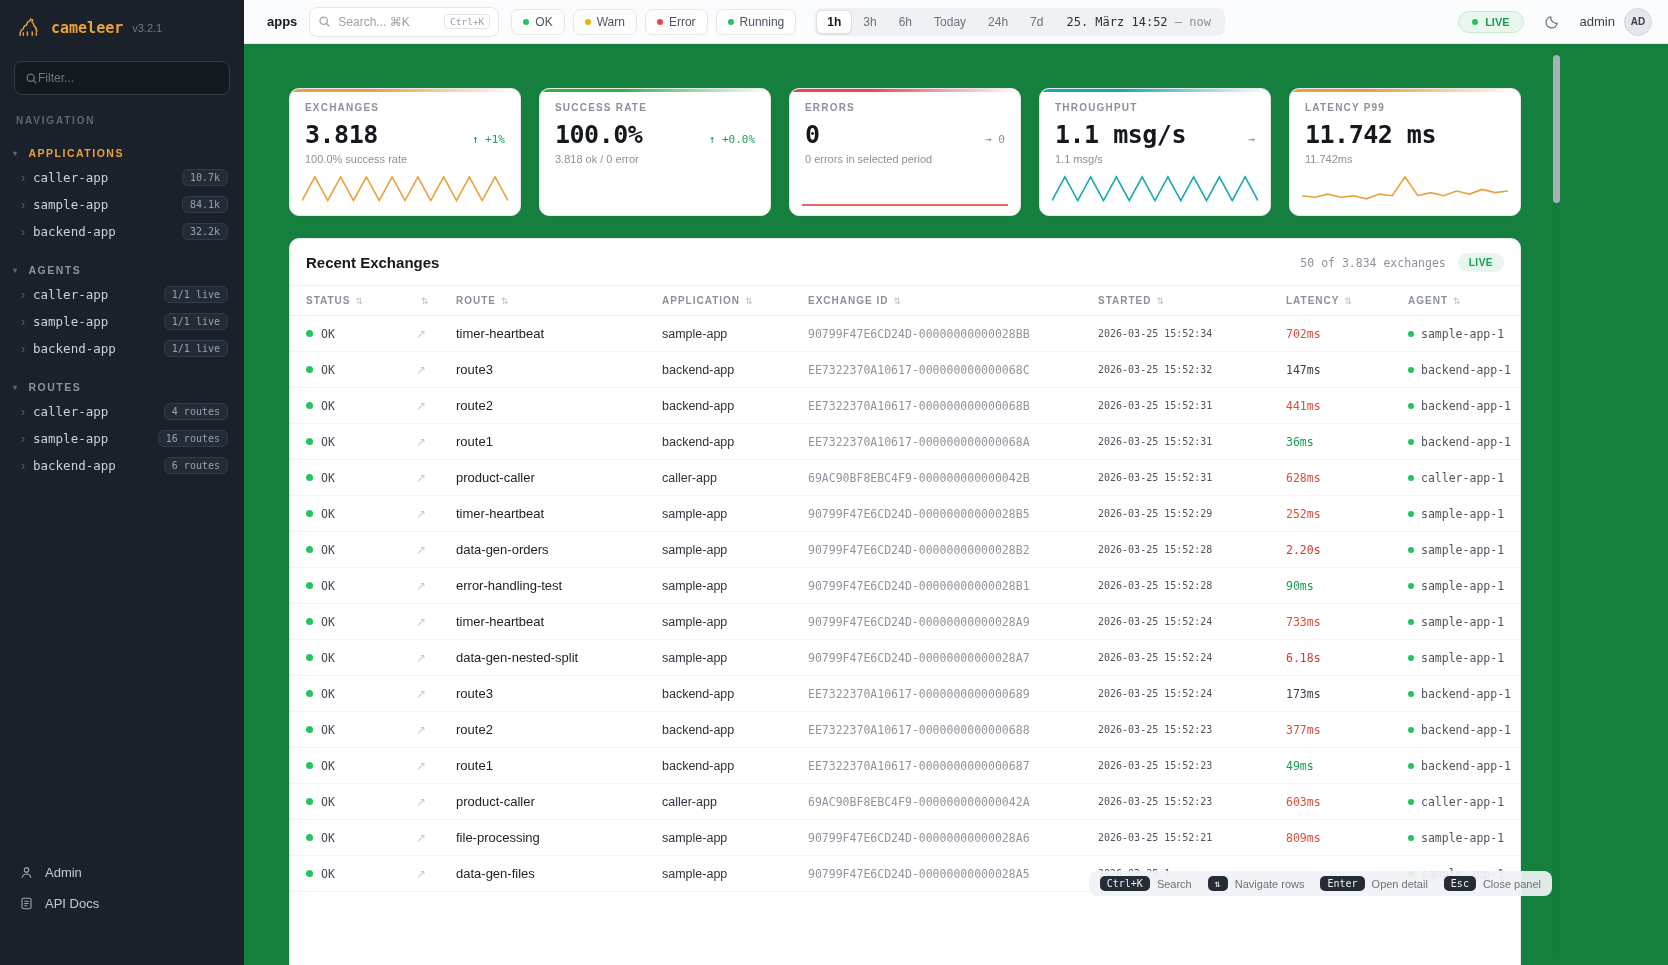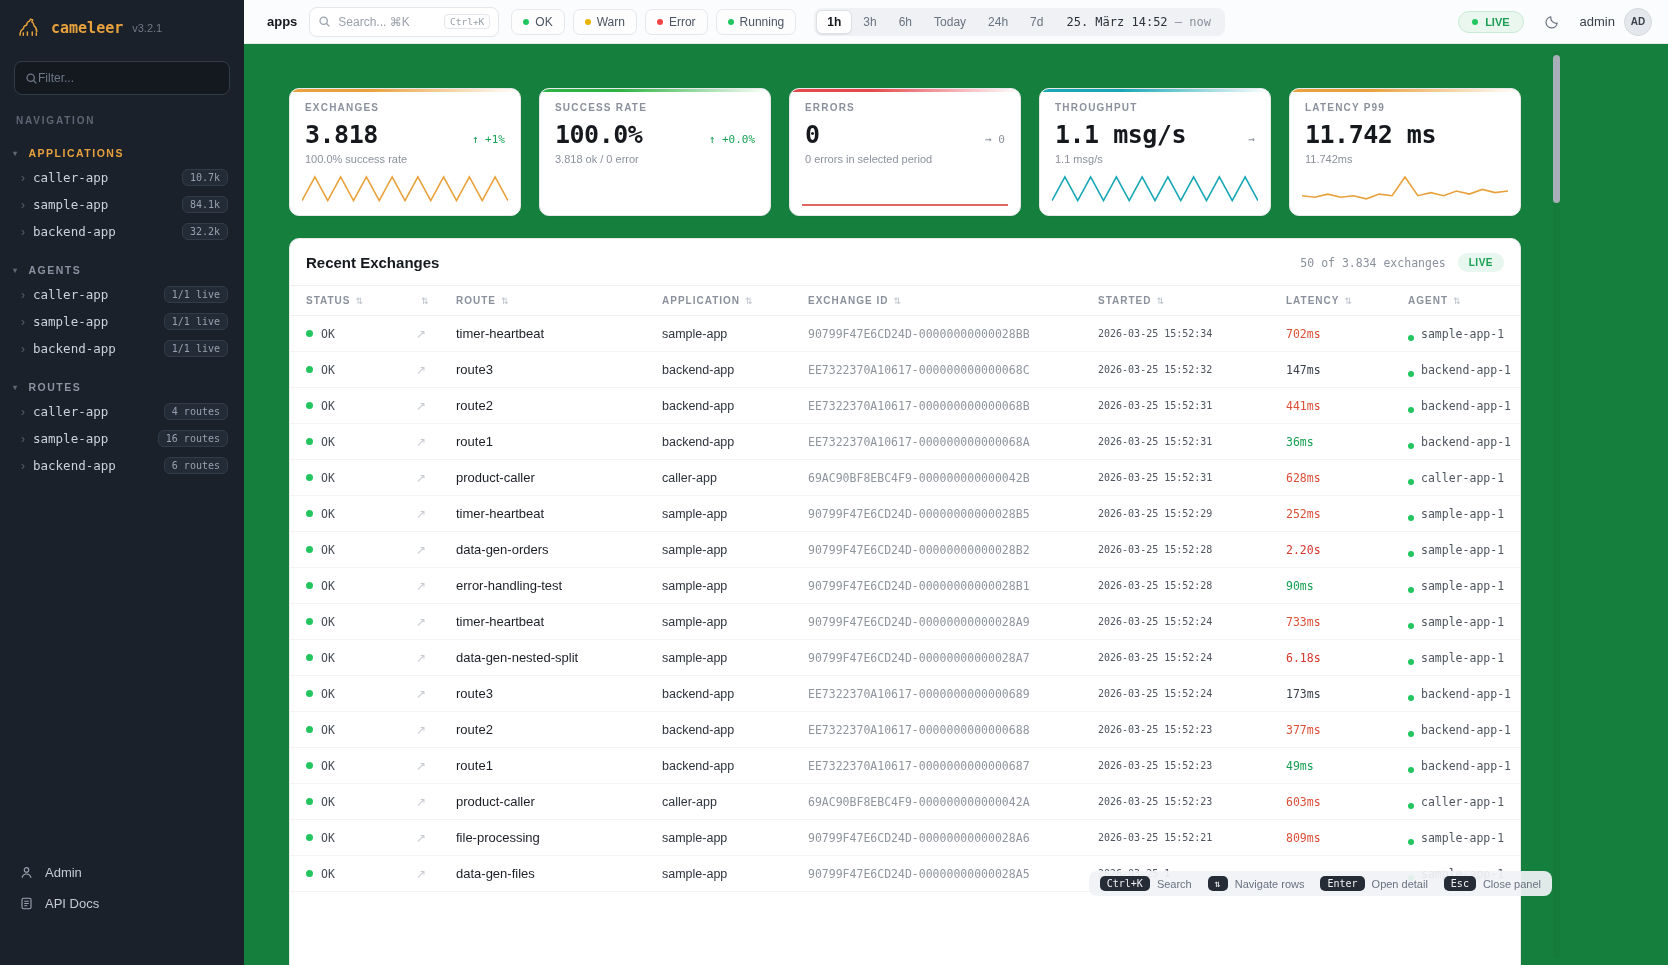--- a/index.html
+++ b/index.html
@@ -76,21 +76,21 @@
   td { padding:10px 8px; border-bottom:1px solid #f2f4f6; font-size:13px; vertical-align:middle; overflow:hidden; white-space:nowrap; }
   tr.row { cursor:pointer; }
   .status { display:flex; align-items:center; gap:8px; font-family:"DejaVu Sans Mono",monospace; font-size:11.5px; color:#454c57; }
   .okdot { width:7px; height:7px; border-radius:50%; background:#22c55e; flex:none; }
   .trace { color:#c7ccd3; font-size:12px; }
   .route-cell { color:#1b1f26; font-size:13px; }
   .app-cell { color:#2e343d; font-size:12.5px; }
   .id-cell { font-family:"DejaVu Sans Mono",monospace; font-size:11.5px; color:#8f959e; }
   .time-cell { font-family:"DejaVu Sans Mono",monospace; font-size:10px; color:#4e555f; }
   .dur-cell { font-family:"DejaVu Sans Mono",monospace; font-size:11.5px; }
-  .agent { display:flex; align-items:flex-end; gap:7px; font-family:"DejaVu Sans Mono",monospace; font-size:11.5px; color:#4e555f; }
+  .agent { display:flex; align-items:center; gap:7px; font-family:"DejaVu Sans Mono",monospace; font-size:11.5px; color:#4e555f; }
   .agdot { width:6px; height:6px; border-radius:50%; background:#22c55e; flex:none; }
 
   
   .hints-bar { position:absolute; top:871px; right:116px; display:flex; align-items:center; gap:16px; background:rgba(240,242,245,.93); border-radius:8px; padding:5px 11px; z-index:5; }
   .hint { display:flex; align-items:center; gap:7px; font-size:11px; color:#6a7280; }
   .hint kbd { background:#262c35; color:#eef1f4; border-radius:5px; padding:2px 7px; font-size:10px; font-family:"DejaVu Sans Mono",monospace; }
   .scrollbar { position:absolute; left:1553px; top:50px; width:7px; height:909px; background:rgba(0,0,0,.04); border-radius:4px; z-index:4; }
   .scroll-thumb { width:7px; height:148px; margin-top:5px; background:#a9afb8; border-radius:4px; }
 </style>
 </head>

